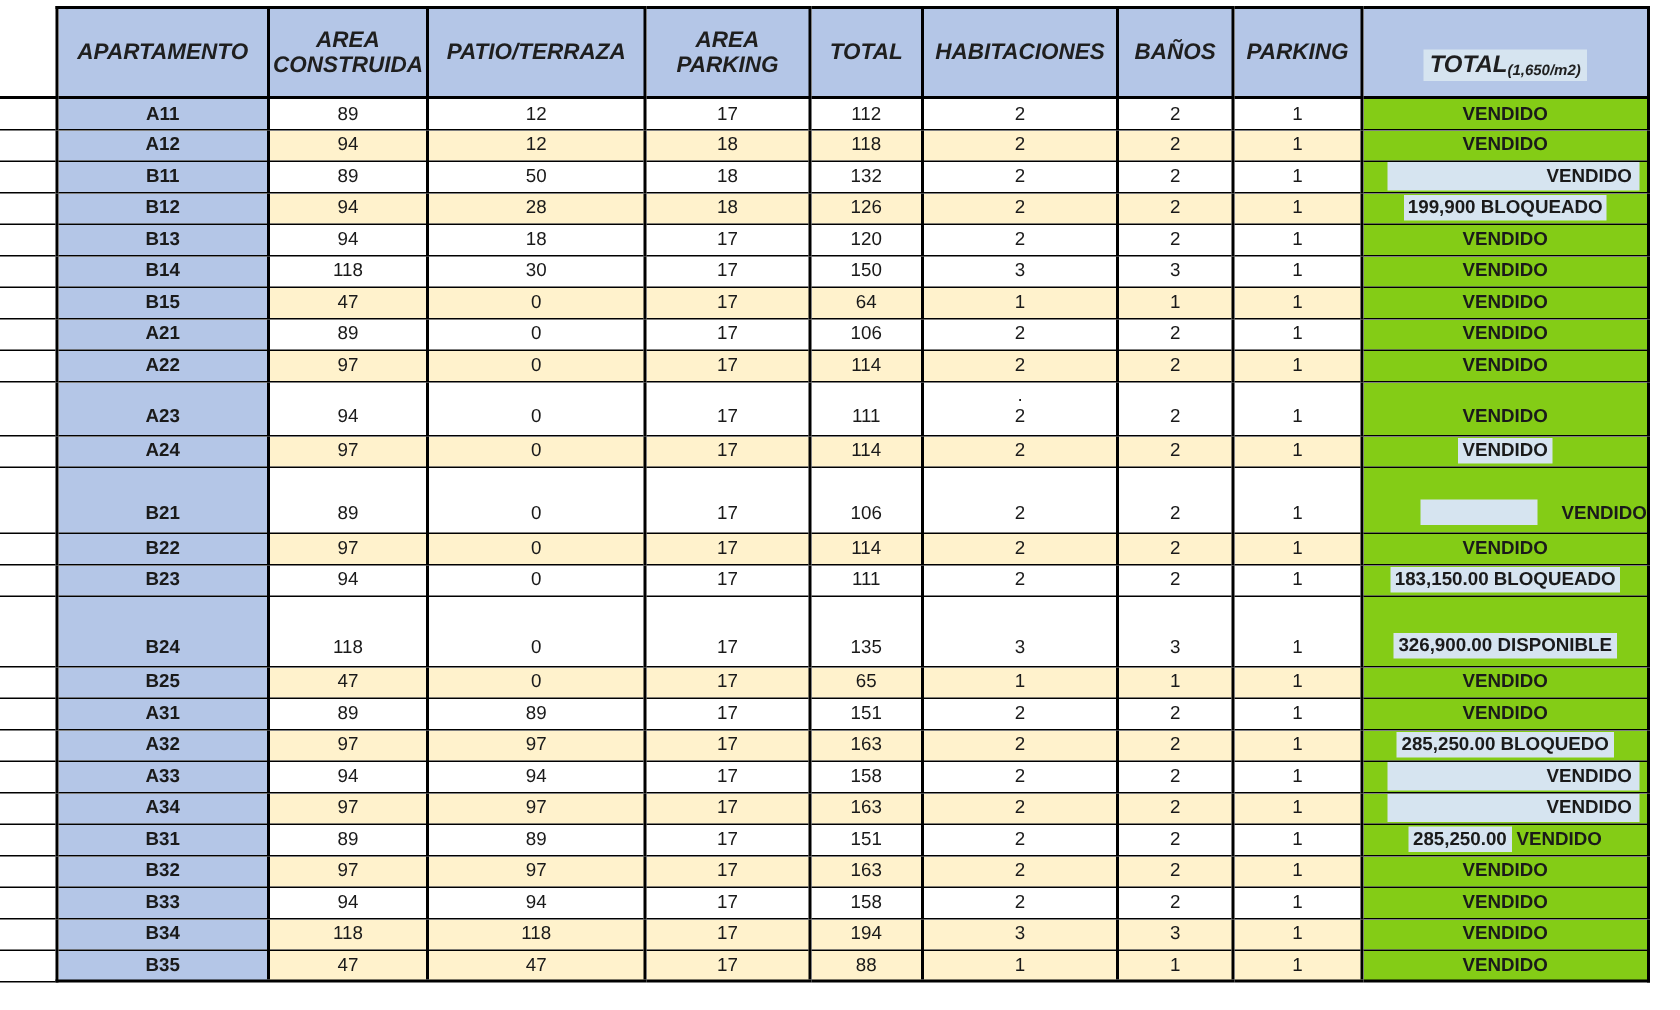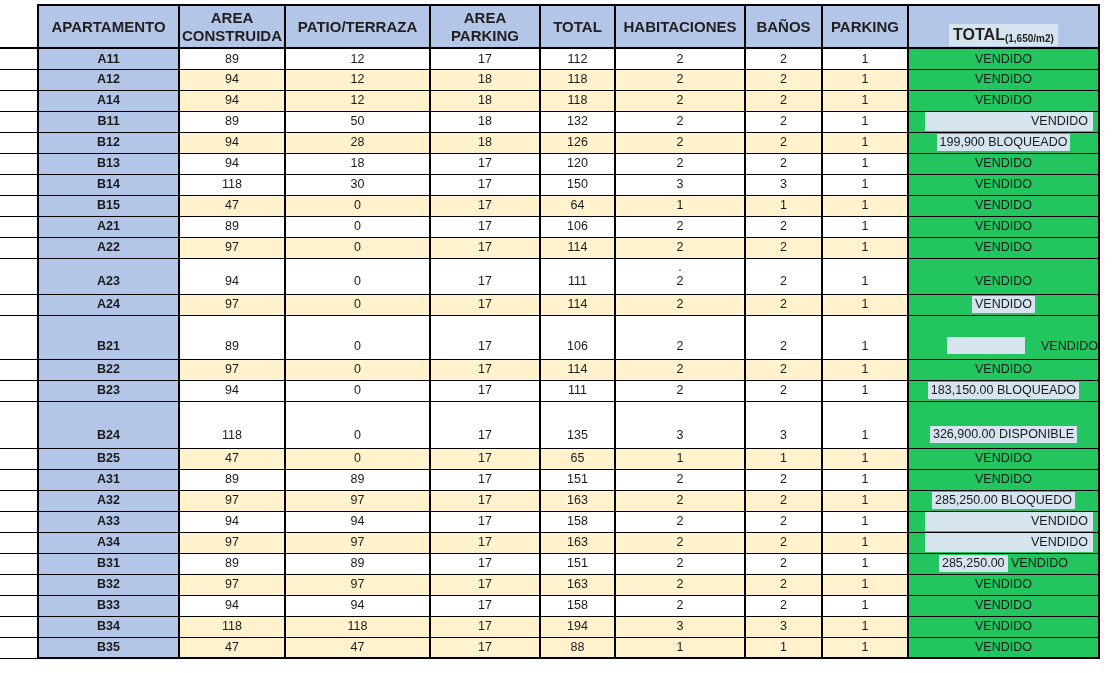--- a/index.html
+++ b/index.html
@@ -22,21 +22,21 @@
 
   th{background:var(--blue);font-weight:bold;font-size:15px;line-height:1.15;
      text-align:center;vertical-align:middle;white-space:pre-line;color:#1f1f1f;}
   .precio-band{display:inline-block;background:var(--hl);padding:2px 4px 1px 4px;}
   .precio-main{font-size:16px;font-weight:bold;}
   .precio-sub{font-size:10px;font-weight:bold;vertical-align:baseline;position:relative;top:2px;}
 
   td{font-size:12.5px;text-align:center;vertical-align:middle;white-space:pre-line;line-height:1.15;}
   td.apt{background:var(--blue);font-weight:bold;}
   td.cream{background:var(--cream);}
-  td.c-precio{background:#22c55e;}
+  td.c-precio{background:#84cc16;font-weight:bold;}
   tr.tall td{vertical-align:bottom;padding-bottom:5px;}
 
   .hl{background:var(--hl);display:inline-block;padding:1px 3px;}
   .hl-wide{background:var(--hl);display:block;margin:0 5px 0 16px;text-align:right;padding:2px 5px 2px 0;}
   .blk-wrap{display:flex;align-items:center;justify-content:flex-start;padding-left:38px;}
   tr.tall .blk-wrap{align-items:flex-end;}
   .hl-blk{background:var(--hl);width:78px;height:17px;display:inline-block;}
   .blk-txt{margin-left:16px;}
 </style>
 </head>
@@ -49,21 +49,21 @@
       <col style="width:106px">
     <col style="width:145px">
       <col style="width:110px">
       <col style="width:75px">
     <col style="width:130px">
       <col style="width:77px">
       <col style="width:86px">
     <col style="width:178px">
   </colgroup>
   <thead>
-    <tr style="height:43px;">
+    <tr style="height:60px;font-style:italic;">
       <th class="gutter"></th>
       <th>APARTAMENTO</th>
       <th>AREA
 CONSTRUIDA</th>
       <th>PATIO/TERRAZA</th>
       <th>AREA
 PARKING</th>
       <th>TOTAL</th>
       <th>HABITACIONES</th>
       <th>BAÑOS</th>
@@ -93,32 +93,20 @@
         <td class="cream">12</td>
         <td class="cream">18</td>
         <td class="cream">118</td>
         <td class="cream">2</td>
         <td class="cream">2</td>
         <td class="cream">1</td>
         <td class="c-precio"><span>VENDIDO</span></td>
       </tr>
       <tr style="height: 21px;">
         <td class="gutter"></td>
-        <td class="apt">A14</td>
-        <td class="cream">94</td>
-        <td class="cream">12</td>
-        <td class="cream">18</td>
-        <td class="cream">118</td>
-        <td class="cream">2</td>
-        <td class="cream">2</td>
-        <td class="cream">1</td>
-        <td class="c-precio"><span>VENDIDO</span></td>
-      </tr>
-      <tr style="height: 21px;">
-        <td class="gutter"></td>
         <td class="apt">B11</td>
         <td>89</td>
         <td>50</td>
         <td>18</td>
         <td>132</td>
         <td>2</td>
         <td>2</td>
         <td>1</td>
         <td class="c-precio"><div class="hl-wide"><span>VENDIDO</span></div></td>
       </tr>

